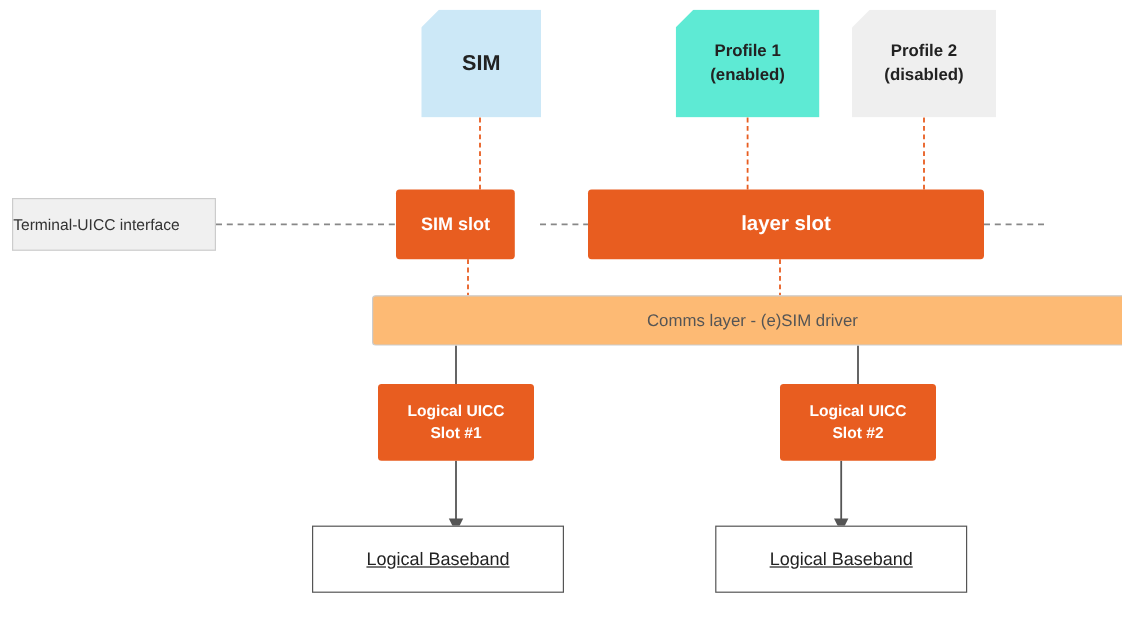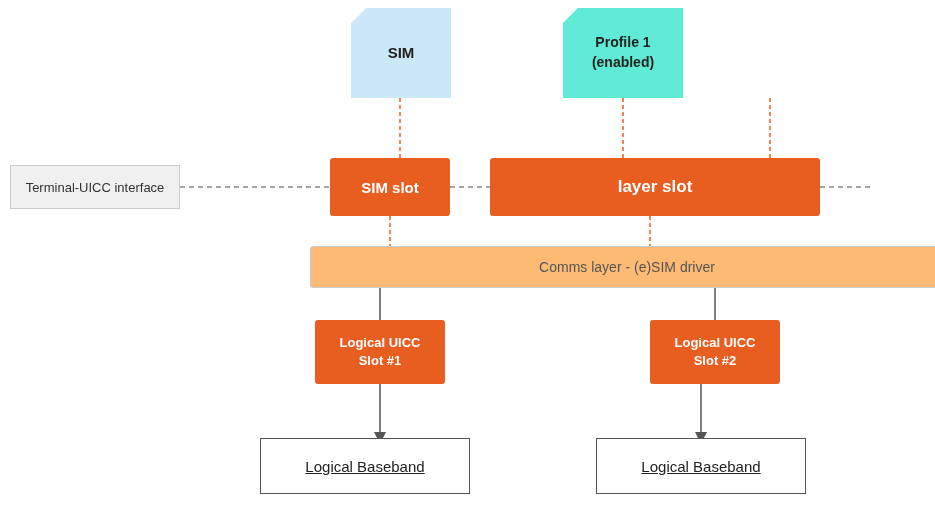--- a/index.html
+++ b/index.html
@@ -25,21 +25,21 @@
       width: 100px;
       height: 90px;
       background: #cce8f7;
       clip-path: polygon(0 15px, 15px 0, 100% 0, 100% 100%, 0 100%);
       display: flex;
       align-items: center;
       justify-content: center;
       text-align: center;
     }
     .sim-card-label {
-      font-size: 15px;
+      font-size: 18px;
       font-weight: 700;
       color: #222;
       line-height: 1.3;
     }
 
     
     .profile1 {
       position: absolute;
       top: 8px;
       left: 563px;
@@ -84,35 +84,35 @@
     .terminal-uicc {
       position: absolute;
       top: 165px;
       left: 10px;
       width: 170px;
       height: 44px;
       background: #f0f0f0;
       border: 1px solid #ccc;
       display: flex;
       align-items: center;
-      justify-content: center;
+      justify-content: flex-start;
       text-align: center;
     }
     .terminal-uicc-label {
       font-size: 13px;
       font-weight: 500;
       color: #333;
     }
 
     
     .sim-slot {
       position: absolute;
       top: 158px;
       left: 330px;
-      width: 120px;
+      width: 99px;
       height: 58px;
       background: #e85d20;
       display: flex;
       align-items: center;
       justify-content: center;
       text-align: center;
       border-radius: 3px;
     }
     .sim-slot-label {
       font-size: 15px;
@@ -290,20 +290,23 @@
   </svg>
 
   <div class="sim-card">
     <span class="sim-card-label">SIM</span>
   </div>
 
   <div class="profile1">
     <span class="profile1-label">Profile 1<br>(enabled)</span>
   </div>
 
+  <div class="profile2">
+    <span class="profile2-label">Profile 2<br>(disabled)</span>
+  </div>
 
   <div class="terminal-uicc">
     <span class="terminal-uicc-label">Terminal-UICC interface</span>
   </div>
 
   <div class="sim-slot">
     <span class="sim-slot-label">SIM slot</span>
   </div>
 
   <div class="esim-slot">

